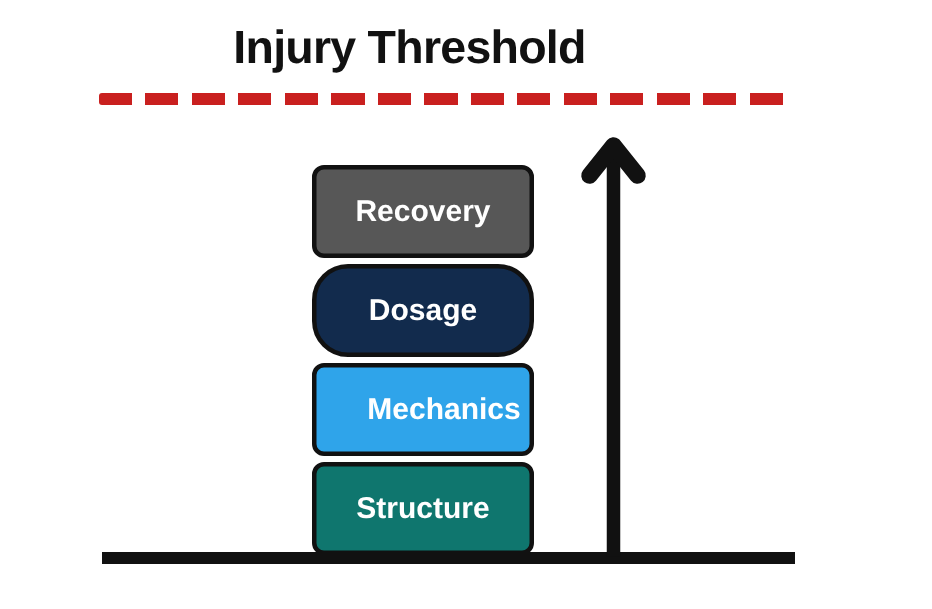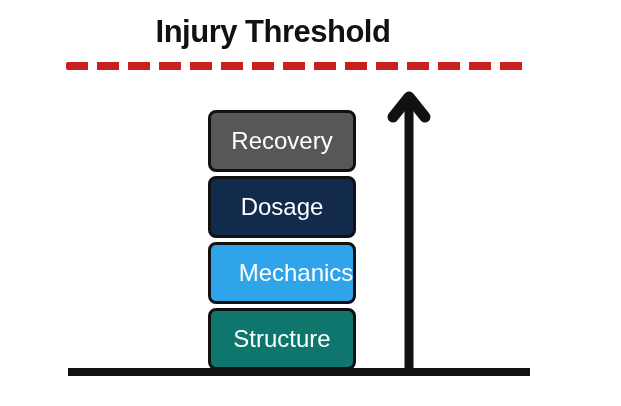--- a/index.html
+++ b/index.html
@@ -55,22 +55,22 @@
     margin-bottom:4px;
     border:3px solid var(--ink);
     border-radius:8px;
     display:flex;
     align-items:center;
     justify-content:center;
   }
   .box:last-child{margin-bottom:0;}
   .box-label{
     color:var(--label-text);
-    font-size:24px;
-    font-weight:400;
+    font-size:20px;
+    font-weight:700;
     line-height:1;
   }
   .overlay{
     position:absolute;
     left:0;
     top:0;
     width:621px;
     height:406px;
     pointer-events:none;
   }
@@ -81,21 +81,21 @@
 <div class="canvas">
 
   <h1 class="title">Injury Threshold</h1>
 
   <div class="threshold-line"></div>
 
   <div class="stack">
     <div class="box" style="background-color: rgb(87, 87, 87);">
       <span class="box-label">Recovery</span>
     </div>
-    <div class="box" style="background-color: rgb(18, 43, 77);">
+    <div class="box" style="background-color: rgb(18, 43, 77); border-radius: 24px;">
       <span class="box-label">Dosage</span>
     </div>
     <div class="box" style="background-color: rgb(47, 164, 234); padding-left: 28px;">
       <span class="box-label">Mechanics</span>
     </div>
     <div class="box" style="background-color: #0f766e;">
       <span class="box-label">Structure</span>
     </div>
   </div>
 

